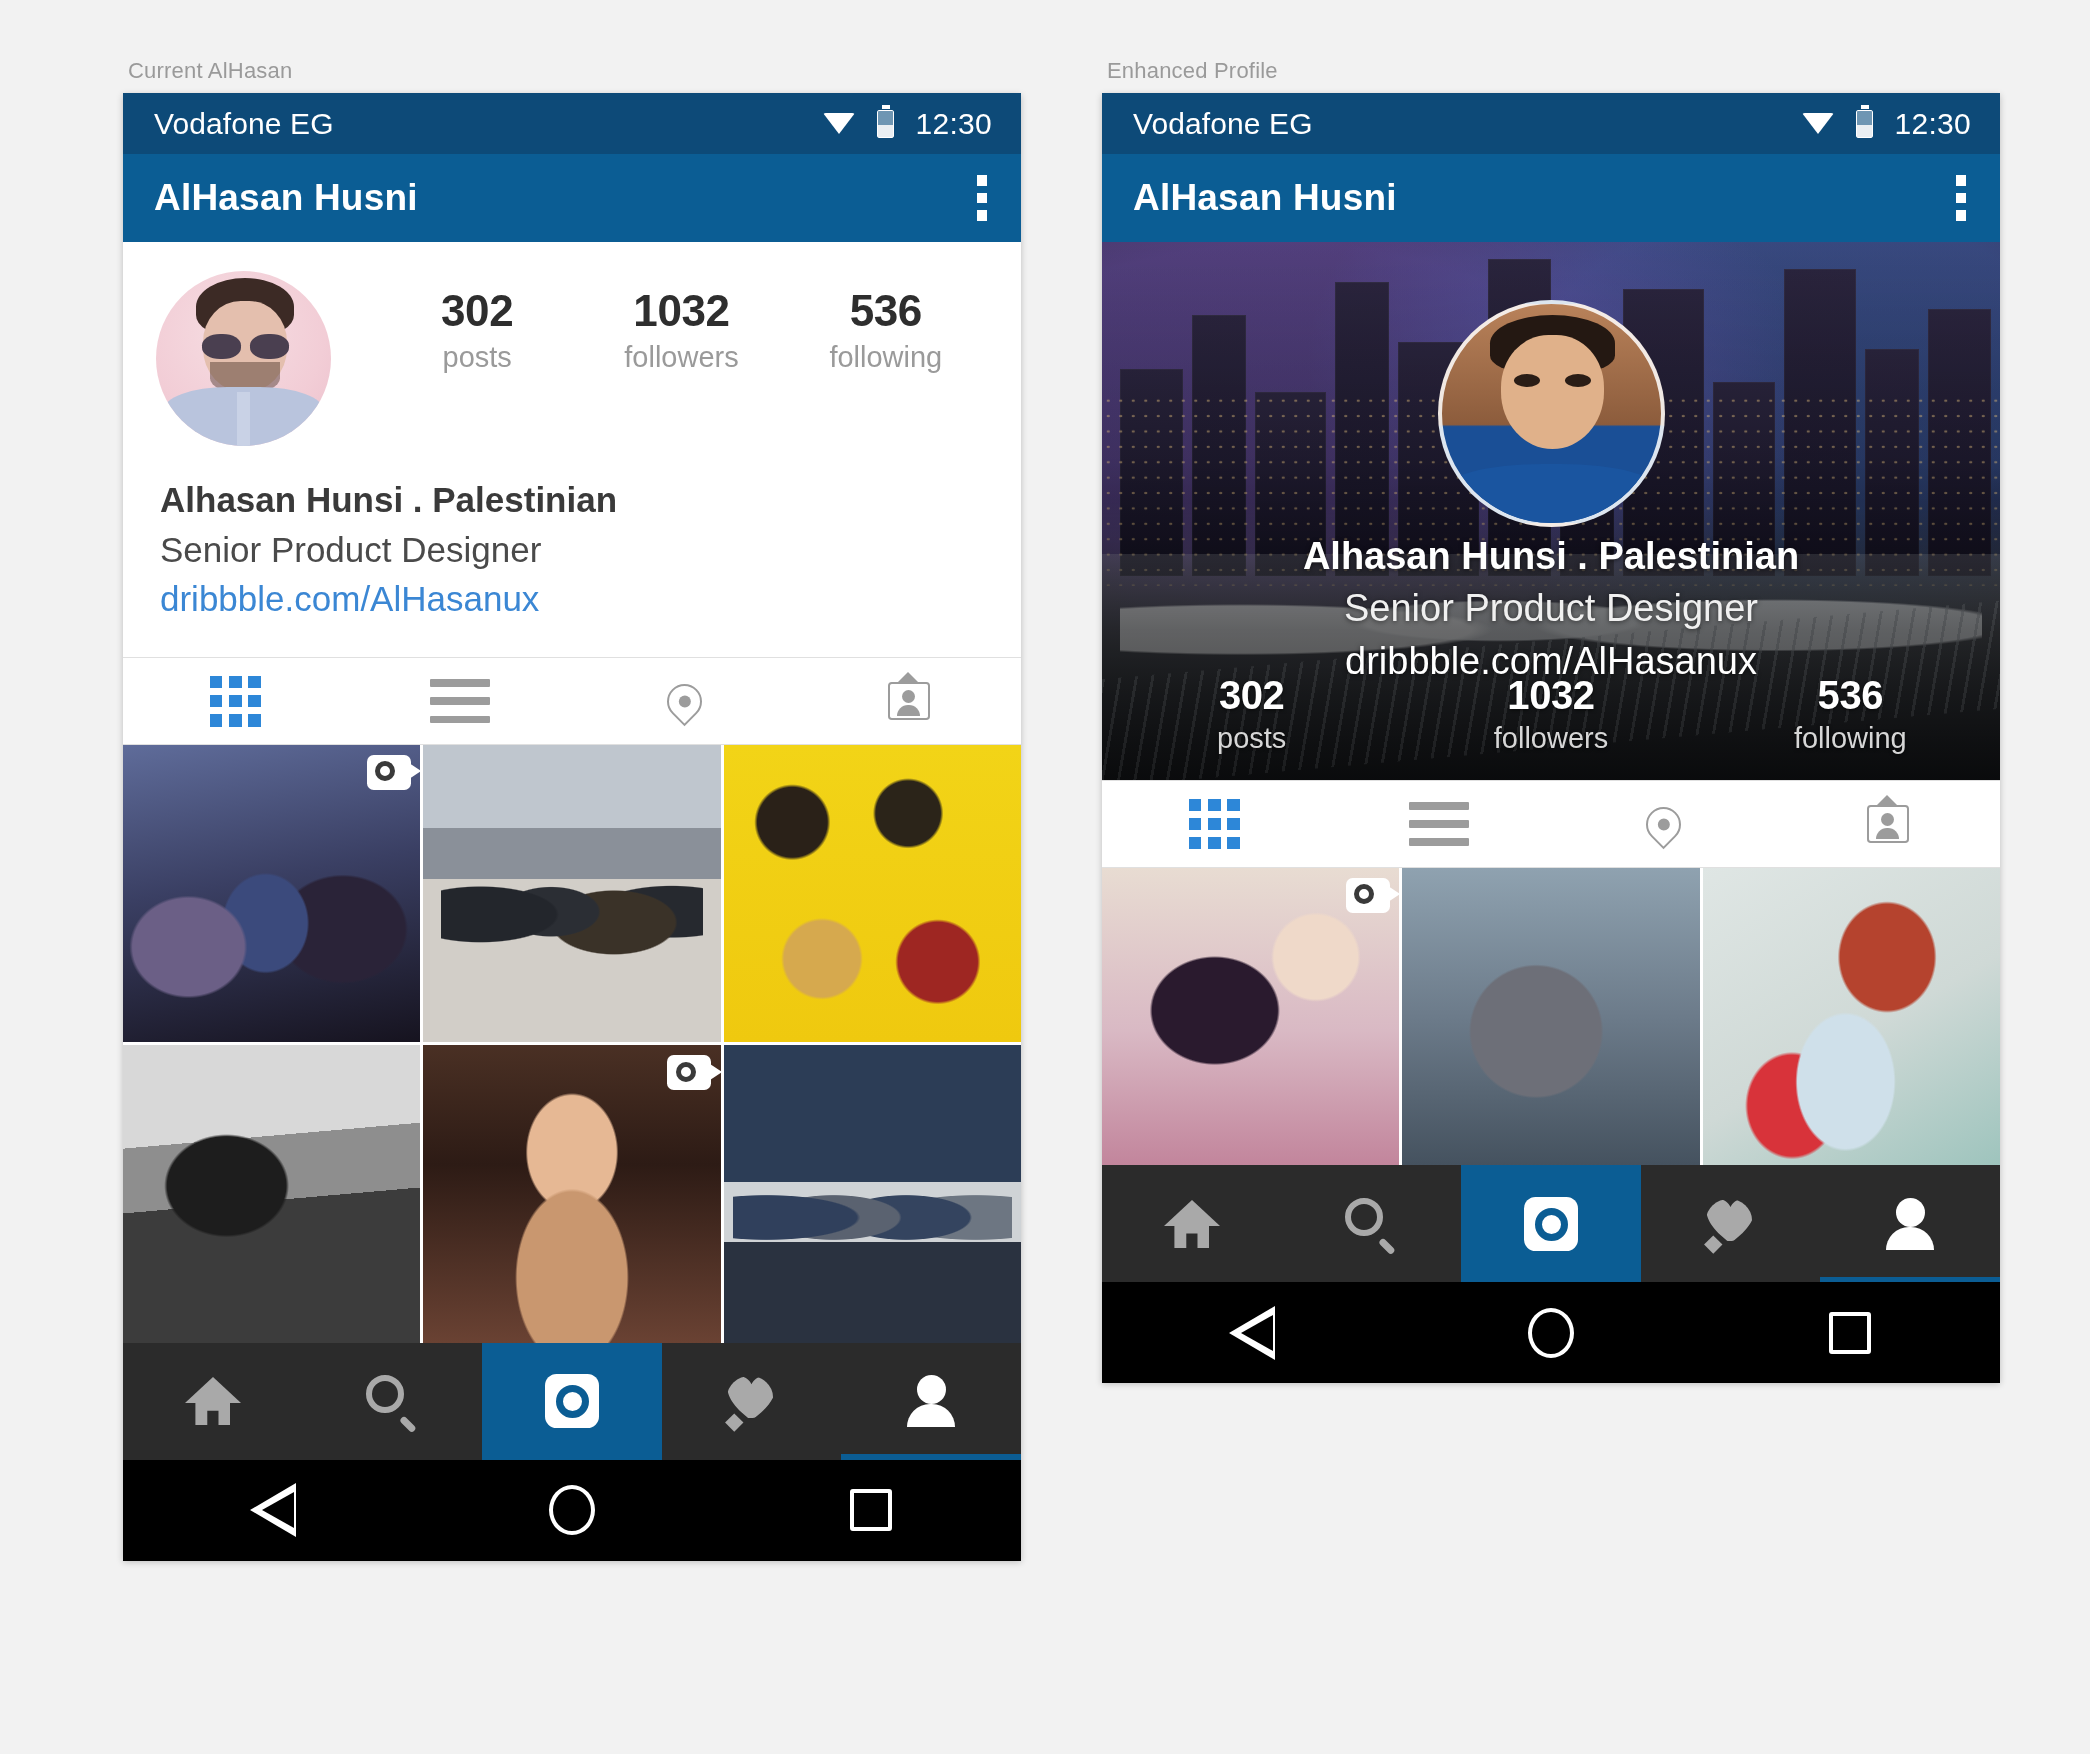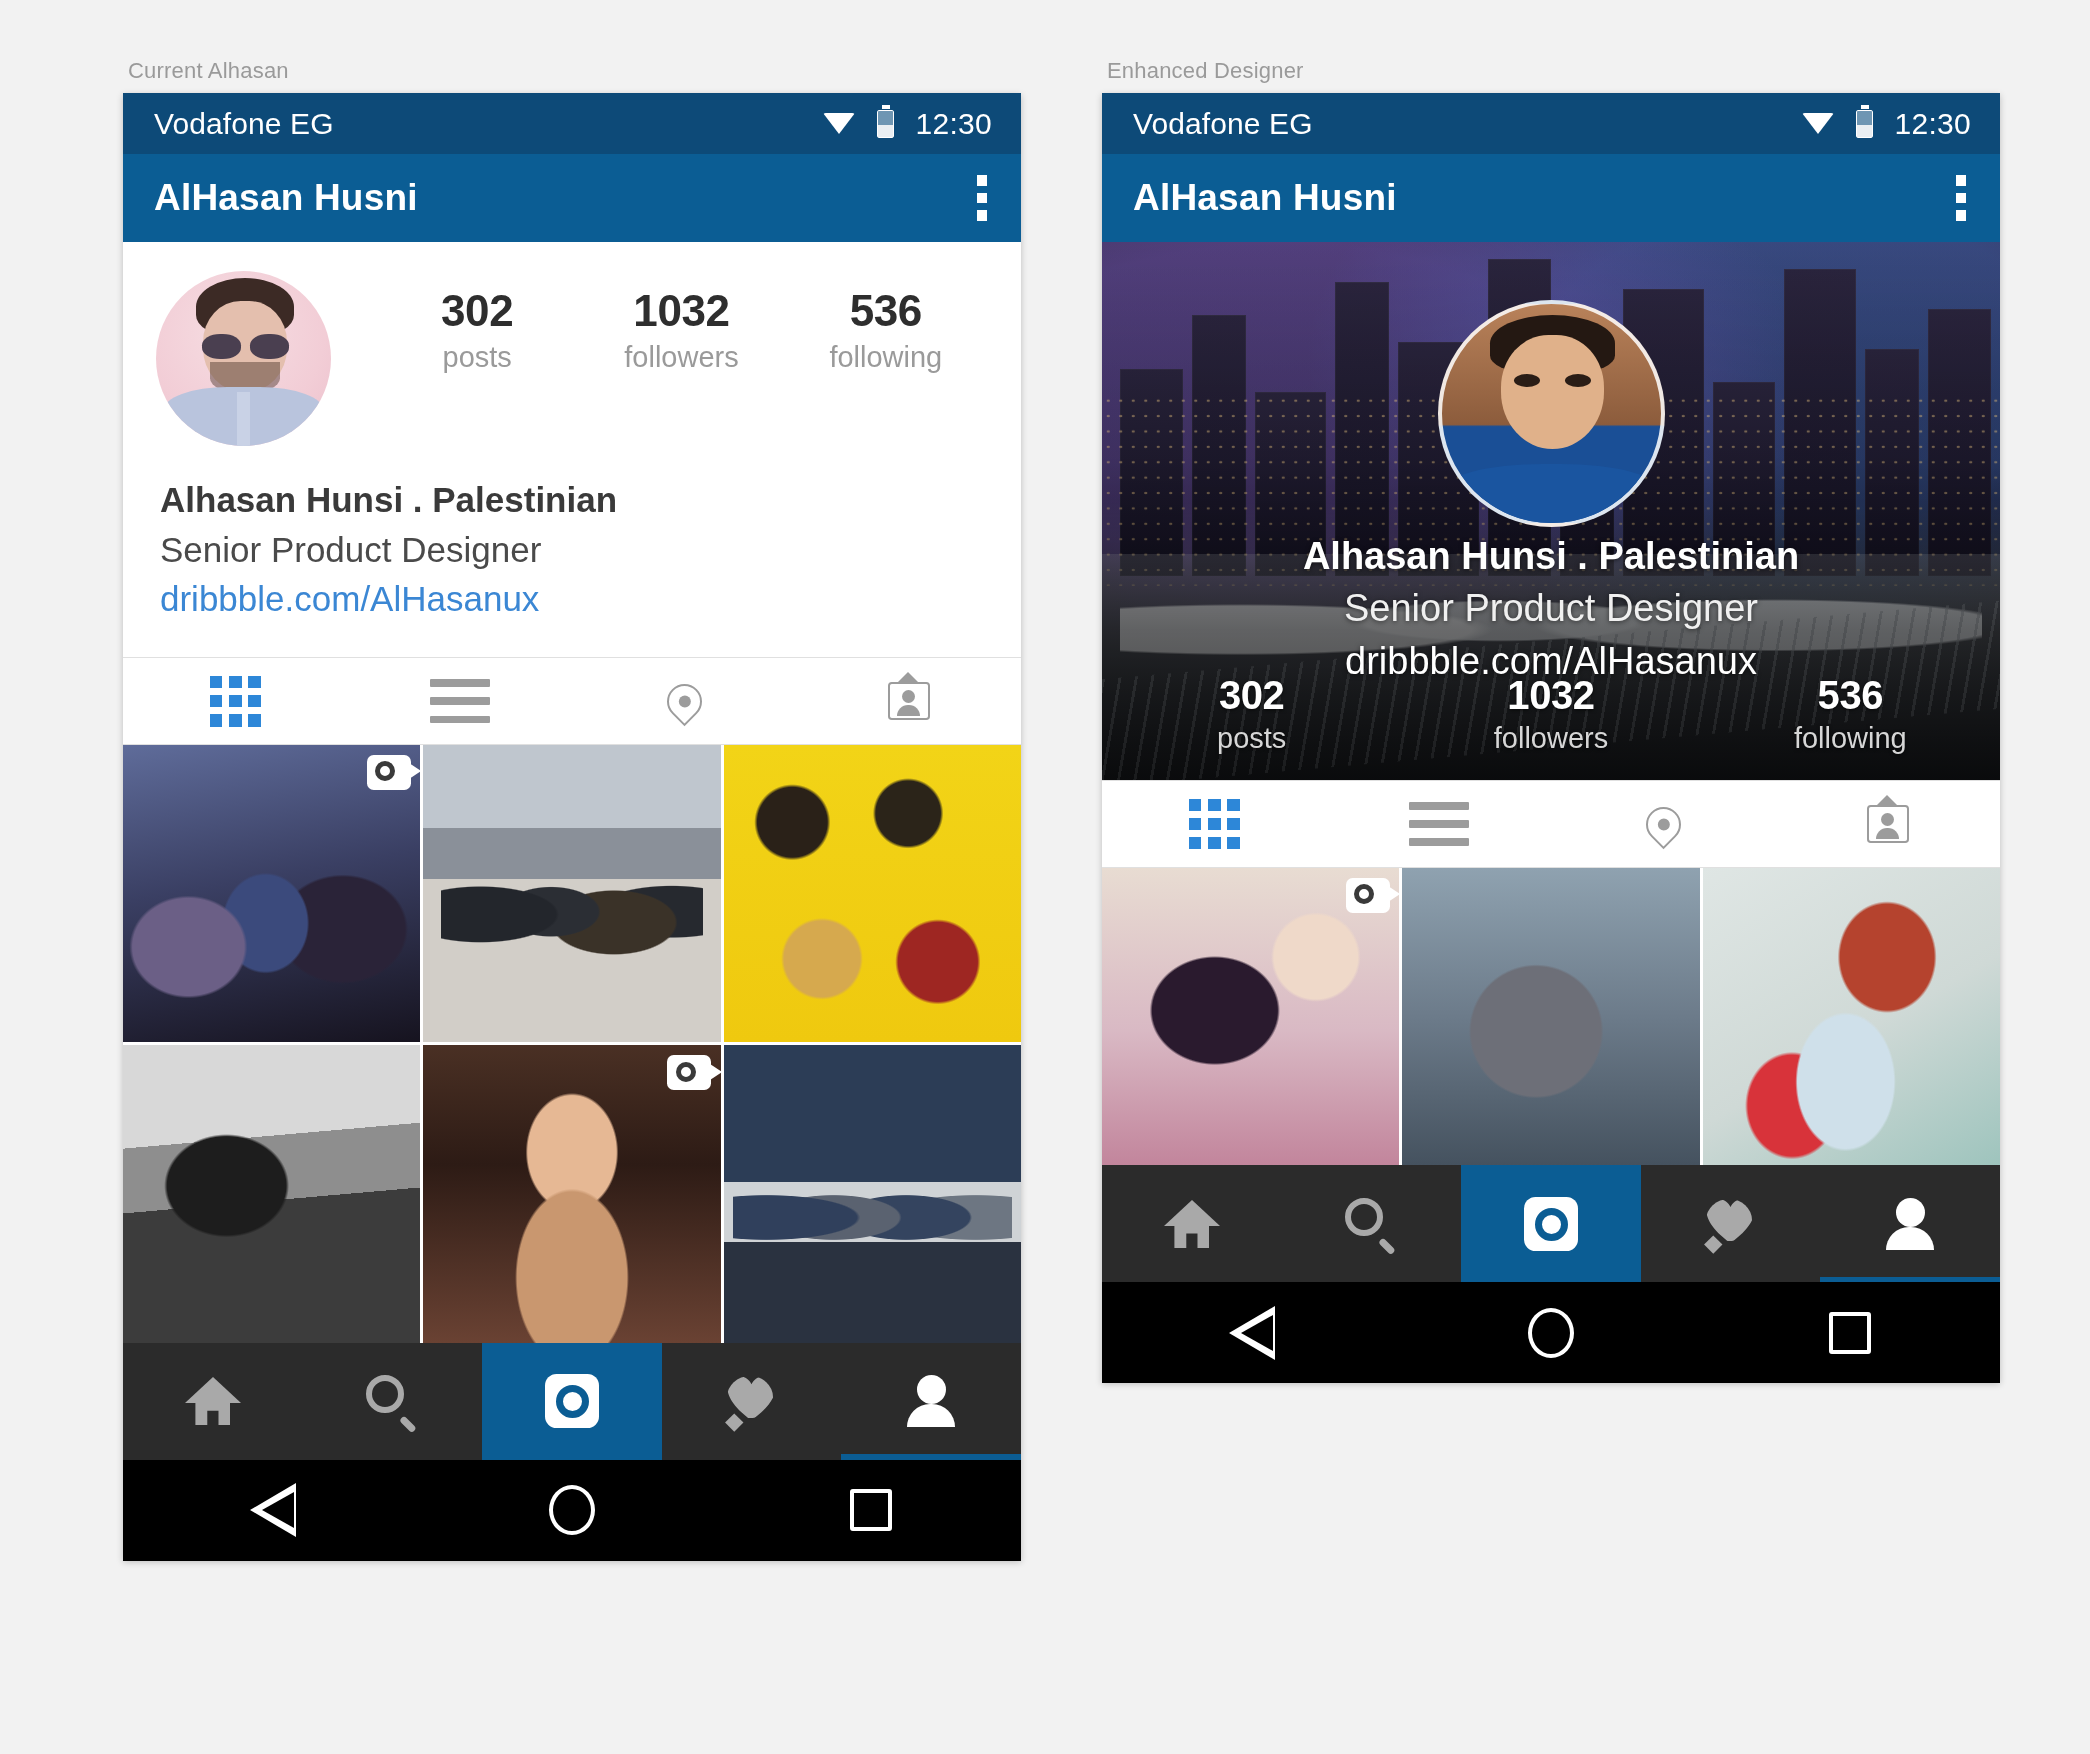--- a/index.html
+++ b/index.html
@@ -362,21 +362,21 @@
 
   .hero-stats { position: absolute; left:0; right:0; bottom: 25px; display:flex; }
   .hero-stats .stat-num { color:#fff; font-size:40px; text-shadow: 0 1px 3.8px rgba(0,0,0,.7); }
   .hero-stats .stat-lbl { color:#d6d6d6; font-size:29px; text-shadow: 0 1px 3.8px rgba(0,0,0,.7); }
 </style>
 </head>
 <body>
 
 <div class="stage">
 
-  <div class="caption cap-left">Current Alhasan</div>
+  <div class="caption cap-left">Current AlHasan</div>
 
   <div class="phone phone-left">
 
     <div class="statusbar">
       <span class="carrier">Vodafone EG</span>
       <span class="status-right">
         <span class="wifi-ico"></span>
         <span class="batt-ico"></span>
         <span class="clock">12:30</span>
       </span>
@@ -505,21 +505,21 @@
         </span>
       <span class="sb">
           <span class="sb-home"></span>
         </span>
       <span class="sb">
           <span class="sb-rec"></span>
         </span>
     </div>
   </div>
 
-  <div class="caption cap-right">Enhanced Designer</div>
+  <div class="caption cap-right">Enhanced Profile</div>
 
   <div class="phone phone-right">
 
     <div class="statusbar">
       <span class="carrier">Vodafone EG</span>
       <span class="status-right">
         <span class="wifi-ico"></span>
         <span class="batt-ico"></span>
         <span class="clock">12:30</span>
       </span>

